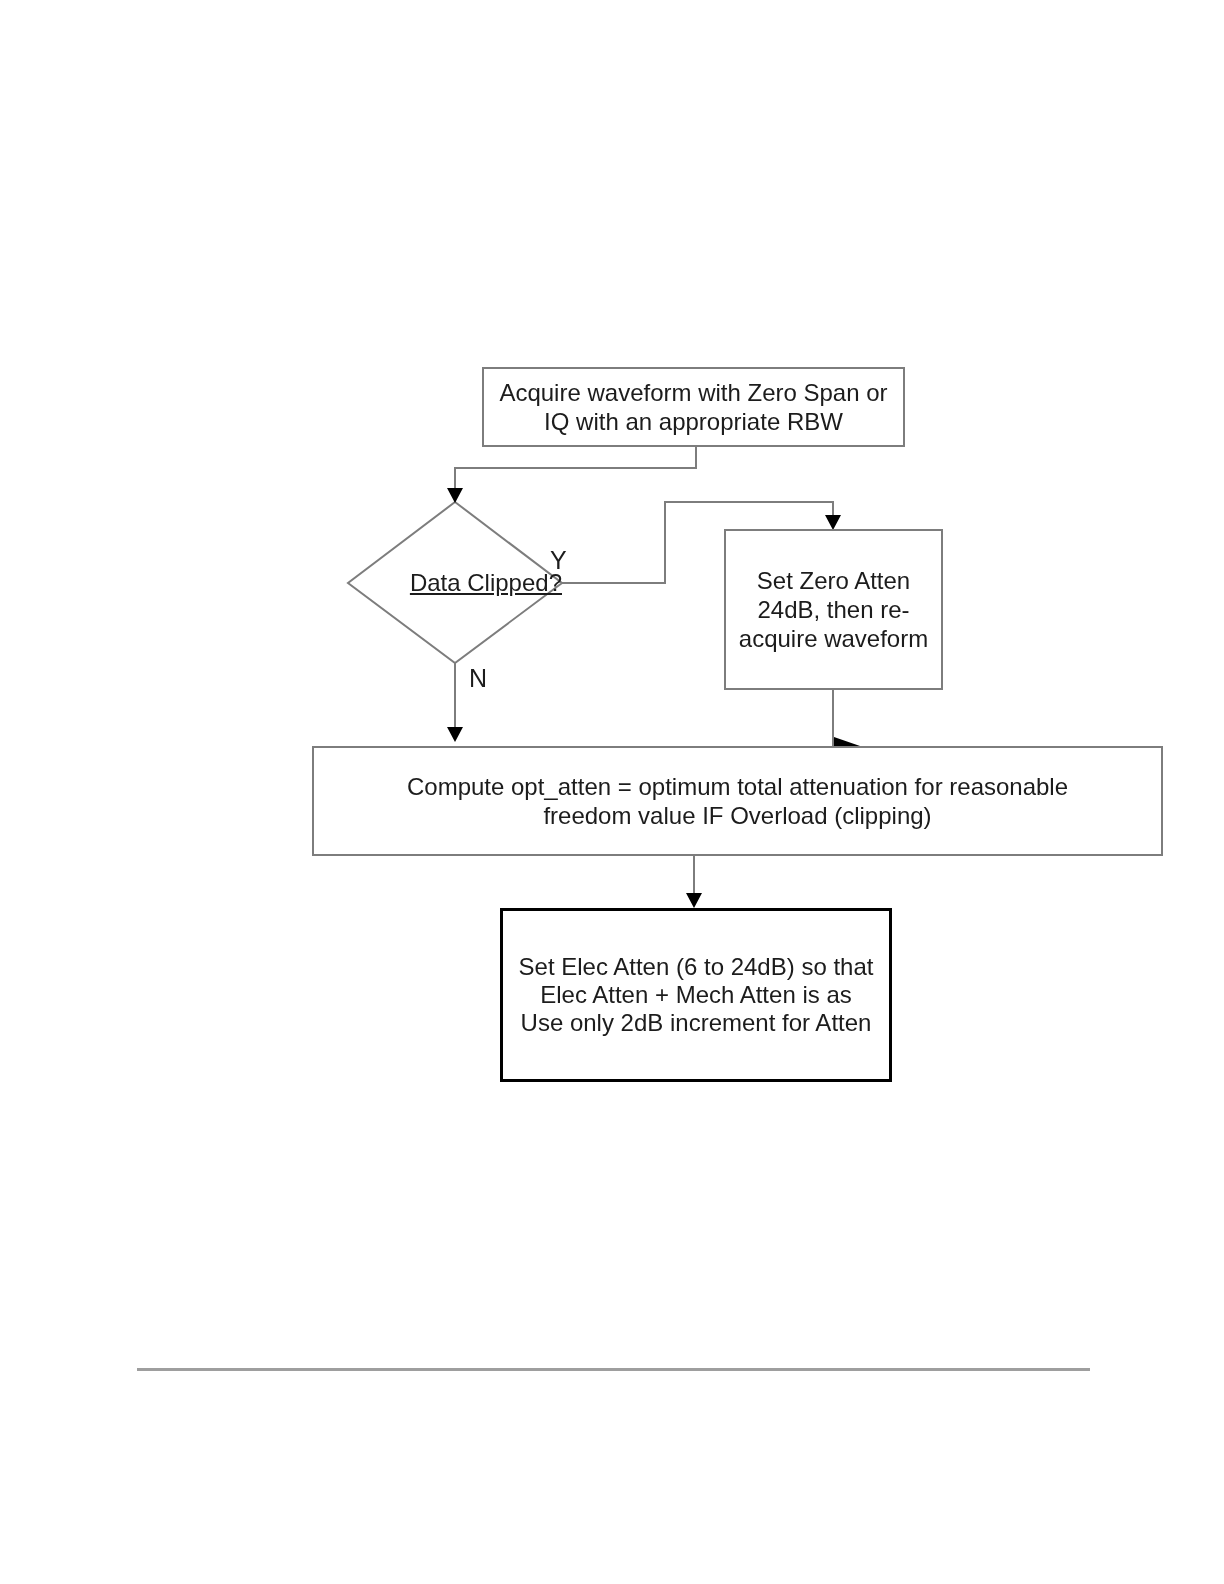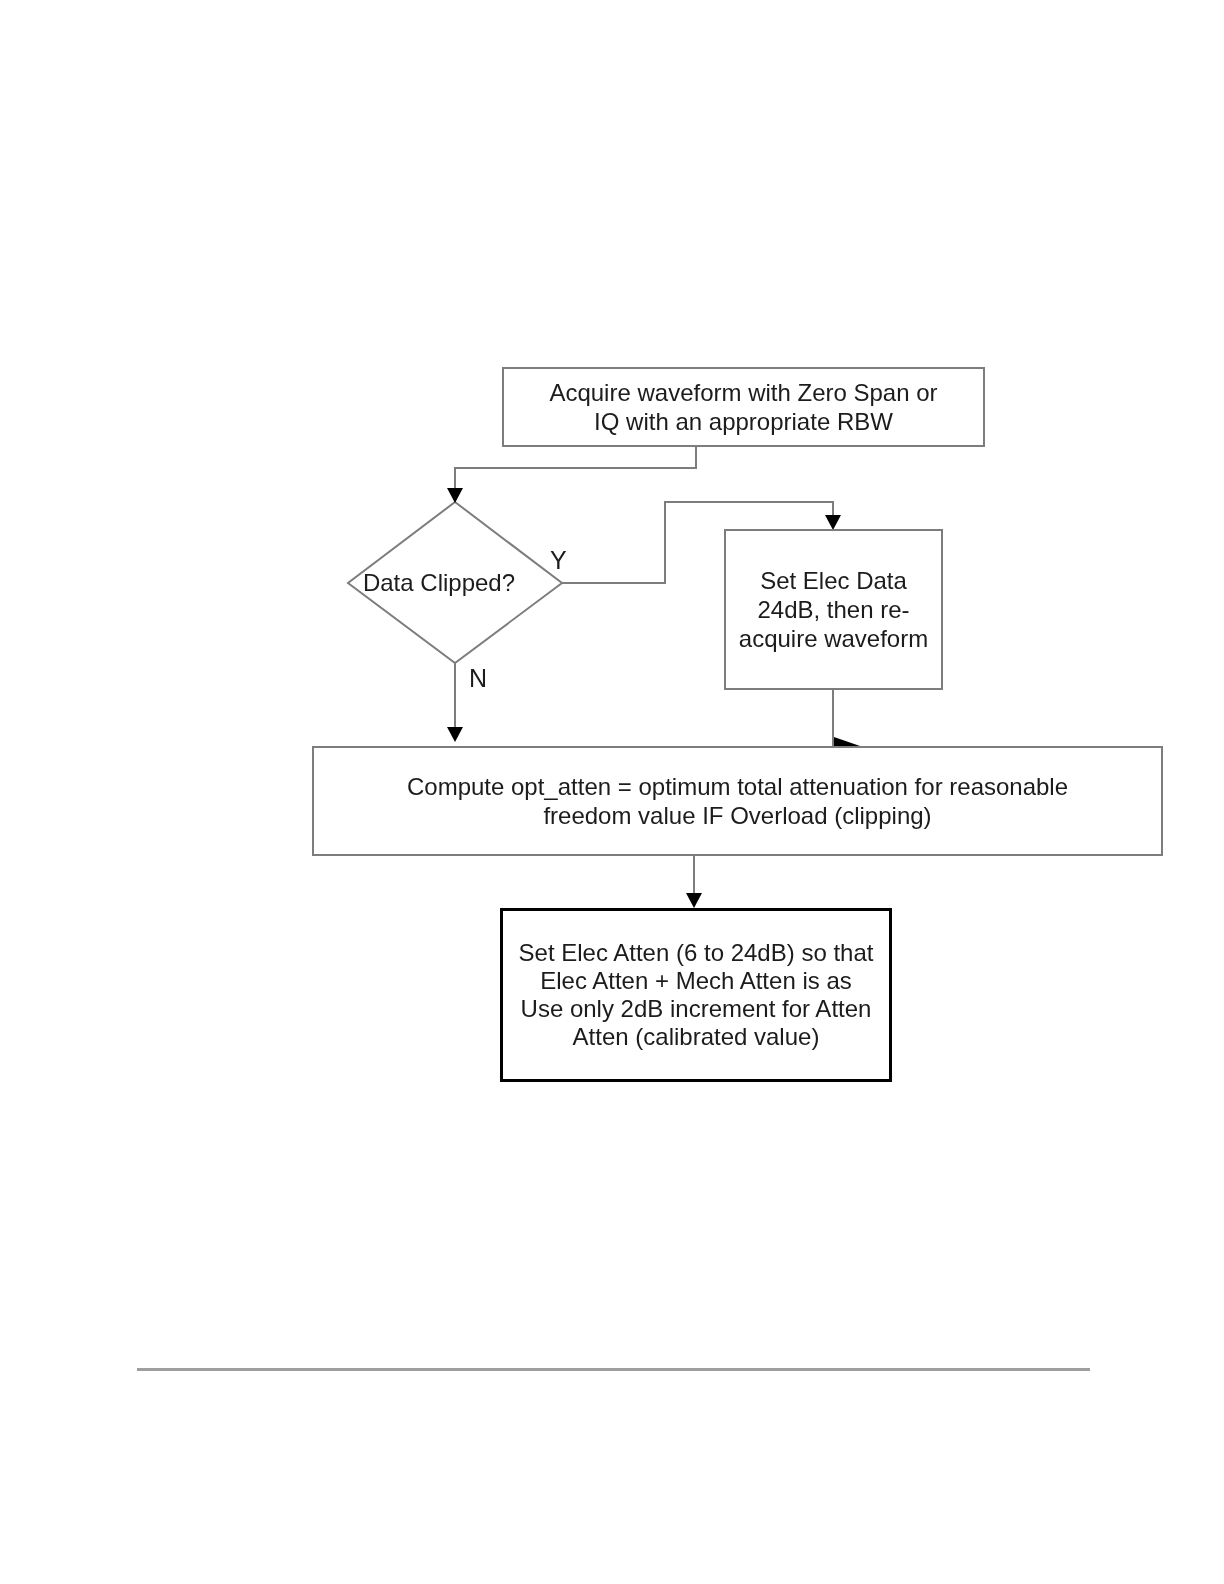--- a/index.html
+++ b/index.html
@@ -30,39 +30,40 @@
     border: 2px solid #7d7d7d;
     display: flex;
     flex-direction: column;
     justify-content: center;
     text-align: center;
     font-size: 24px;
     line-height: 29px;
     color: #1c1c1c;
   }
   .box .line { display: block; white-space: nowrap; }
-  #acquire-box   { left: 502px; top: 367px; width: 483px; height: 80px; }
+  #acquire-box   { left: 482px; top: 367px; width: 423px; height: 80px; }
   #set-elec-24-box { left: 724px; top: 529px; width: 219px; height: 161px; }
   #compute-box   { left: 312px; top: 746px; width: 851px; height: 110px; }
   #final-box     { left: 500px; top: 908px; width: 392px; height: 174px; border: 3px solid #000000; line-height: 28px; }
   .float-label {
     position: absolute;
     font-size: 25px;
     line-height: 25px;
     color: #1c1c1c;
   }
   #decision-label {
     position: absolute;
-    left: 332px;
+    left: 348px;
     top: 568px;
     width: 214px;
-    text-align: center;
+    text-align: right;
     font-size: 24px;
     line-height: 29px;
     white-space: nowrap;
+    text-decoration: underline;
   }
   #yes-label { left: 550px; top: 548px; }
   #no-label  { left: 469px; top: 666px; }
   .em { font-style: italic; }
   #footer-rule {
     position: absolute;
     left: 137px;
     top: 1368px;
     width: 953px;
     height: 3px;
@@ -99,32 +100,31 @@
     <span class="line">Acquire waveform with Zero Span or</span>
     <span class="line">IQ with an appropriate RBW</span>
   </div>
 
   <div id="decision-label">Data Clipped?</div>
 
   <div class="float-label" id="yes-label">Y</div>
   <div class="float-label" id="no-label">N</div>
 
   <div class="box" id="set-elec-24-box">
-    <span class="line">Set Elec Data</span>
+    <span class="line">Set Zero Atten</span>
     <span class="line">24dB, then re-</span>
     <span class="line">acquire waveform</span>
   </div>
 
   <div class="box" id="compute-box">
     <span class="line">Compute opt_atten = optimum total attenuation for reasonable</span>
     <span class="line">freedom value IF Overload (clipping)</span>
   </div>
 
   <div class="box" id="final-box">
     <span class="line">Set Elec Atten (6 to 24dB) so that</span>
     <span class="line">Elec Atten + Mech Atten is as</span>
     <span class="line">Use only 2dB increment for Atten</span>
-    <span class="line">Atten (calibrated value)</span>
   </div>
 
   <div id="footer-rule"></div>
 
 </div>
 
 </body></html>

